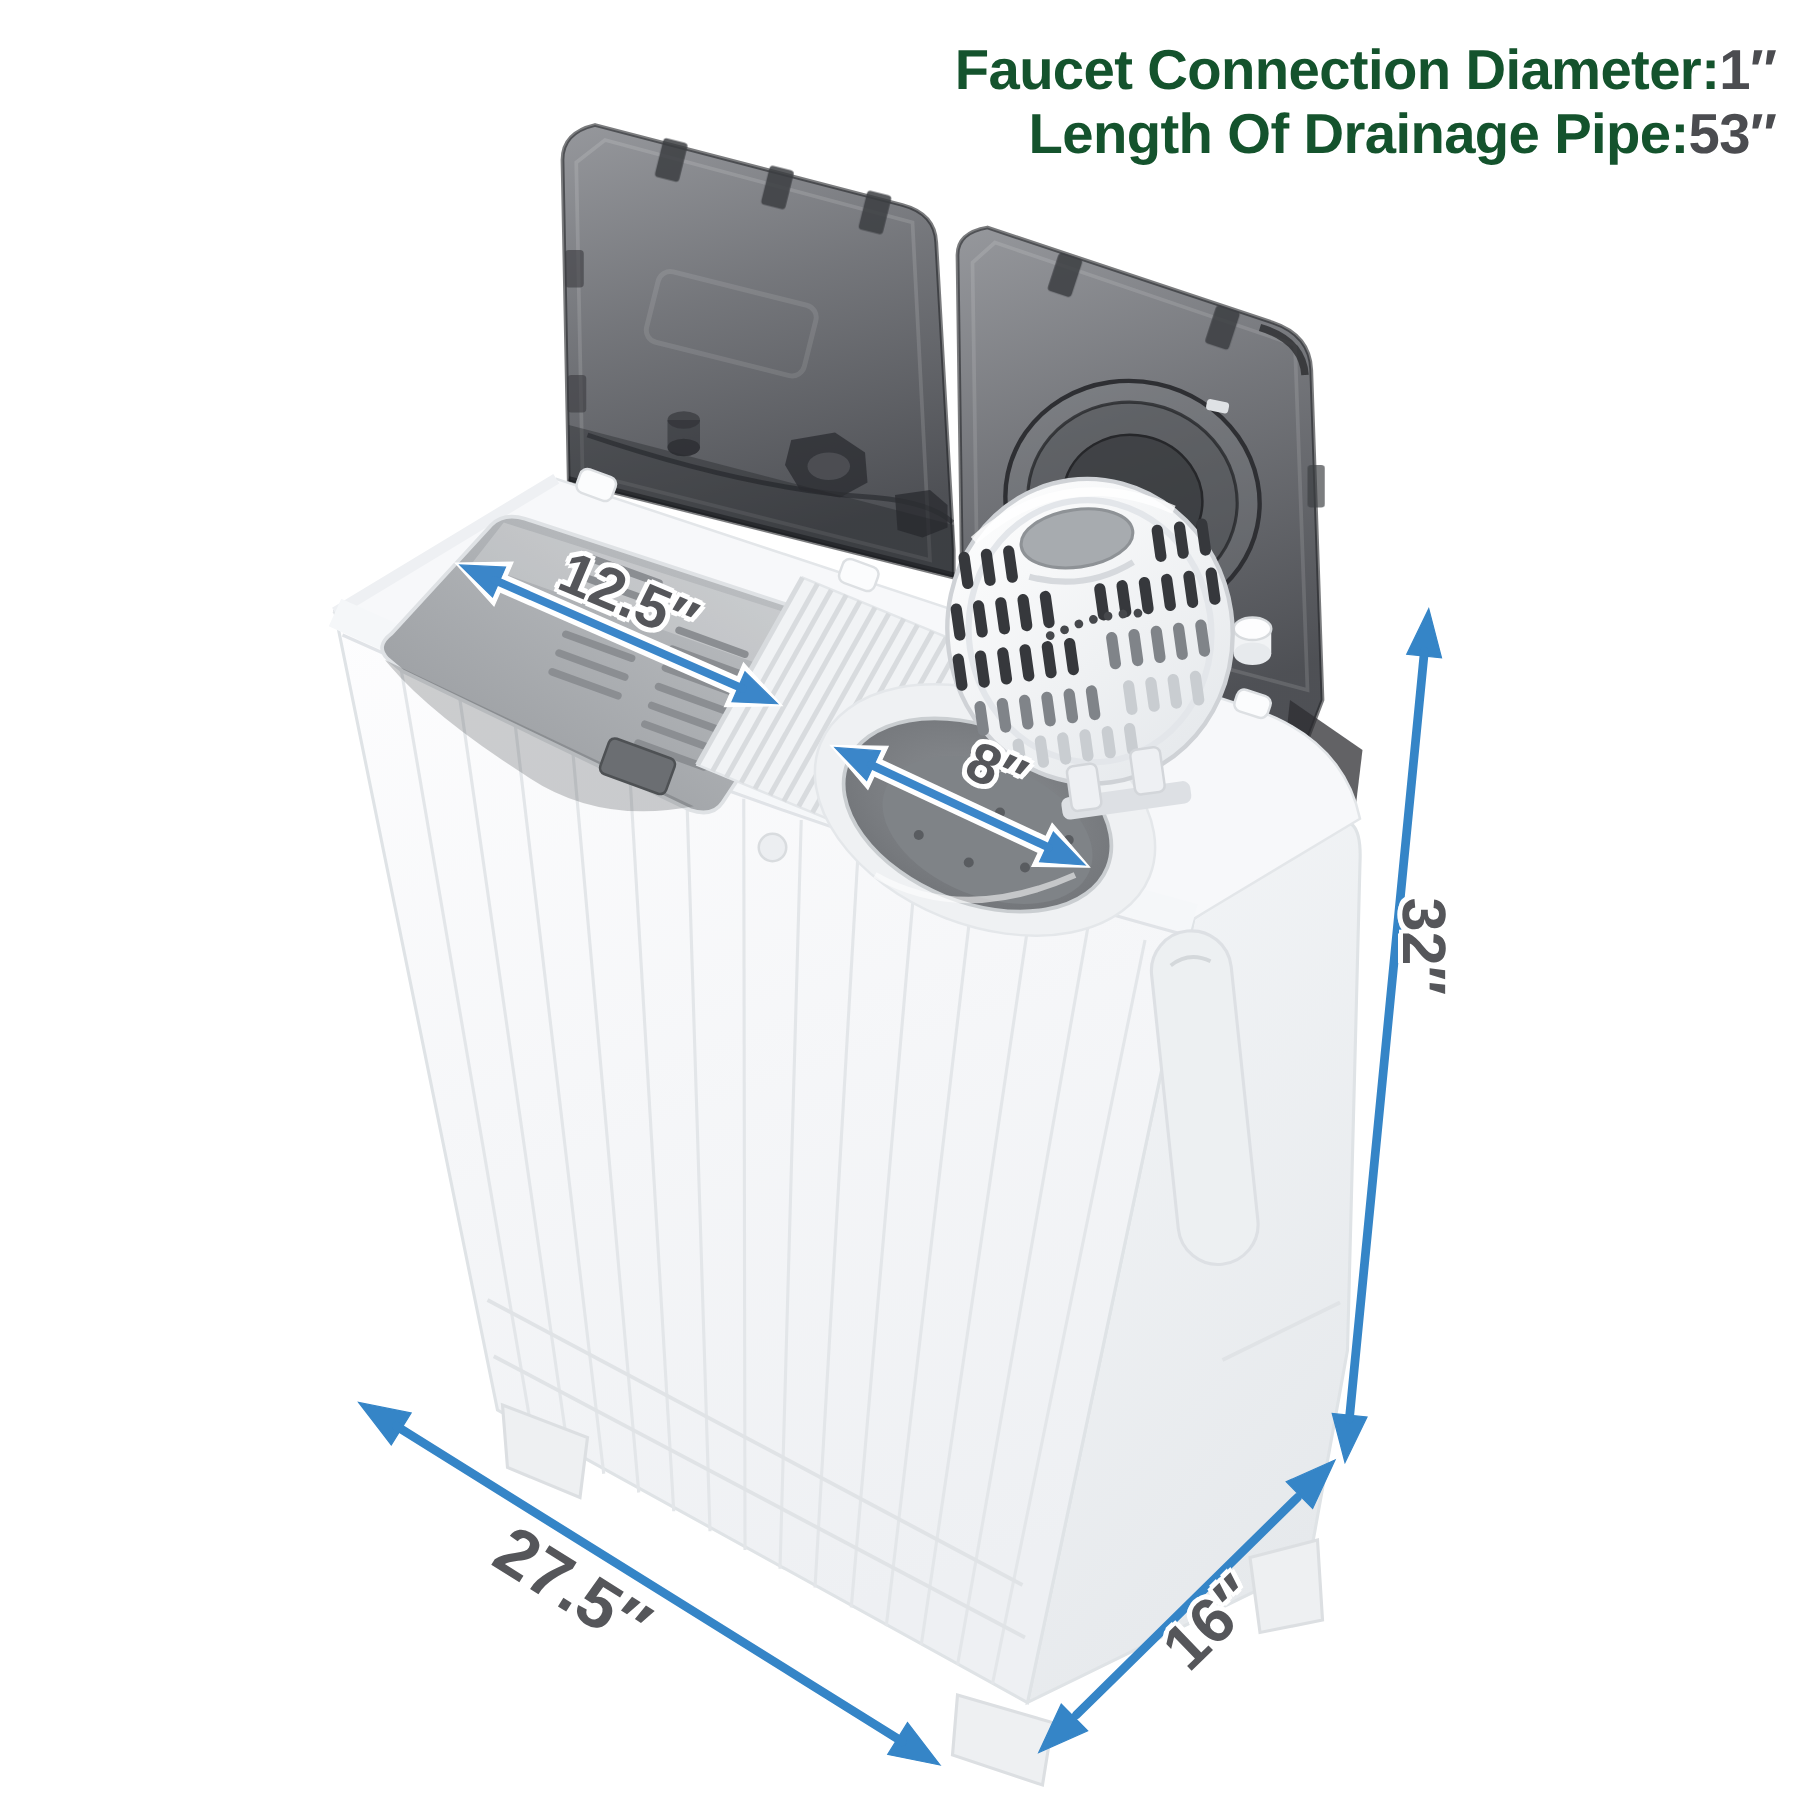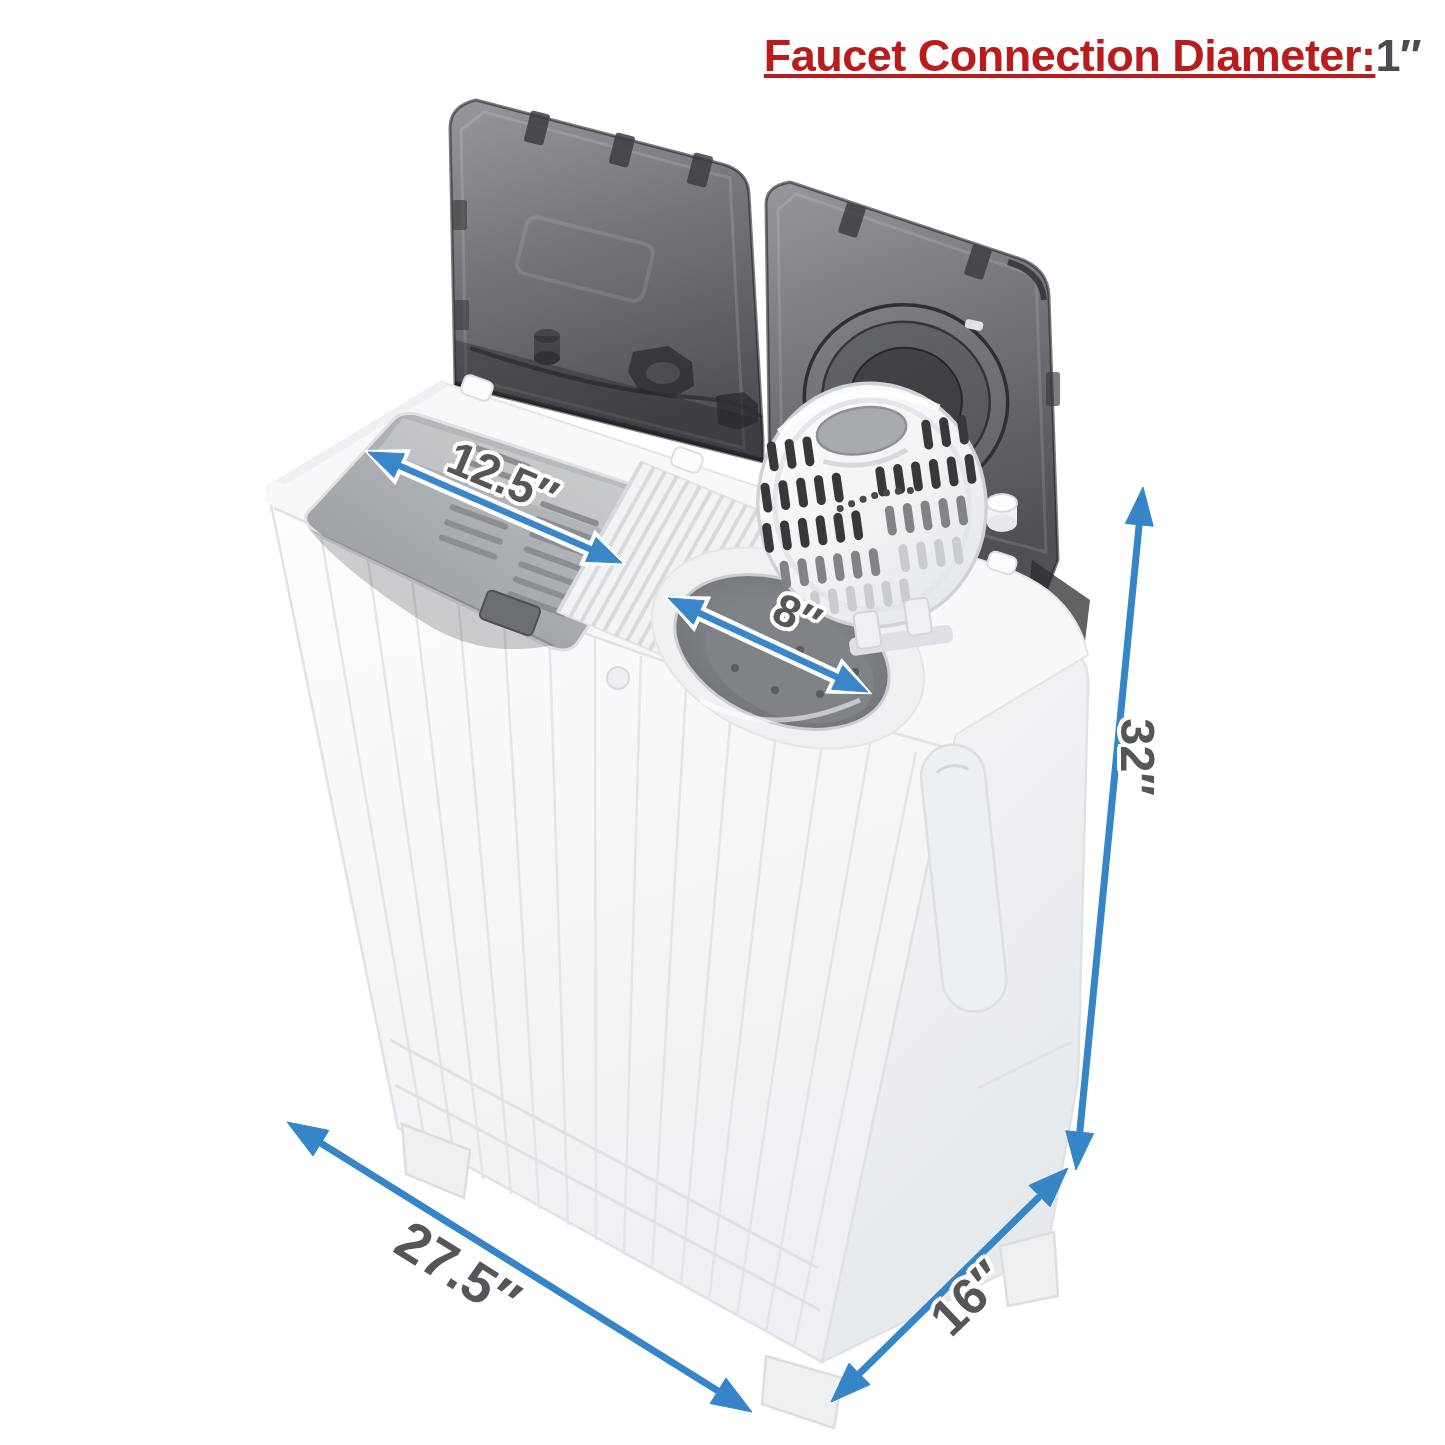--- a/index.html
+++ b/index.html
@@ -7,21 +7,21 @@
   .stage{position:relative;width:1445px;height:1445px;}
   svg.scene{position:absolute;left:0;top:0;}
 
   
   .spec-panel{
     position:absolute;top:30px;right:24px;text-align:right;
     font-weight:bold;font-size:45px;line-height:51px;letter-spacing:-0.5px;
     white-space:nowrap;
   }
   .spec-line{display:flex;justify-content:flex-end;}
-  .spec-label{color:#b91c1c;text-decoration:underline;}
+  .spec-label{color:#14532d;}
   .spec-value{color:#4b4c50;}
 
   
   .dim-label{
     position:absolute;font-weight:bold;color:#55565a;white-space:nowrap;
     text-shadow:-3px -3px 0 #fff,3px -3px 0 #fff,-3px 3px 0 #fff,3px 3px 0 #fff,
                 0 -4px 0 #fff,0 4px 0 #fff,-4px 0 0 #fff,4px 0 0 #fff;
   }
   .dl-washtub{left:503px;top:477px;font-size:47px;transform:translate(-50%,-50%) rotate(23deg);}
   .dl-spintub{left:797px;top:616px;font-size:45px;transform:translate(-50%,-50%) rotate(24deg);}
@@ -355,20 +355,24 @@
     <path d="M831,1402 L849.0,1363.2 L870.1,1384.6 Z"></path>
     <path d="M1038,1198 L861,1372" stroke-width="7" fill="none" stroke-linecap="round"></path>
   </g>
 </svg>
 
 <div class="spec-panel">
   <div class="spec-line">
     <span class="spec-label">Faucet Connection Diameter:</span>
         <span class="spec-value">1″</span>
   </div>
+  <div class="spec-line">
+    <span class="spec-label">Length Of Drainage Pipe:</span>
+        <span class="spec-value">53″</span>
+  </div>
 </div>
 
 <div class="dim-label dl-washtub">12.5″</div>
 <div class="dim-label dl-spintub">8″</div>
 <div class="dim-label dl-height">32″</div>
 <div class="dim-label dl-width">27.5″</div>
 <div class="dim-label dl-depth">16″</div>
 
 </div>
 

